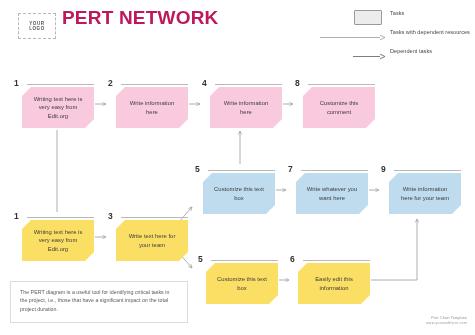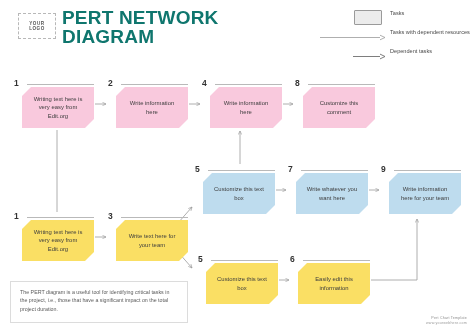--- a/index.html
+++ b/index.html
@@ -19,21 +19,21 @@
     border:1px dashed #b8b8b8;
     display:flex;flex-direction:column;align-items:center;justify-content:center;
     line-height:1.12;
   }
   #logo span{
     font-size:4.6px;letter-spacing:.55px;color:#555;font-weight:700;
     text-transform:uppercase;
   }
   #title{
     position:absolute;left:62px;top:8px;width:230px;
-    font-size:19px;line-height:19px;font-weight:700;color:#0f766e;
+    font-size:19px;line-height:19px;font-weight:700;color:#be185d;
     letter-spacing:.2px;
   }
   #title .ln{display:block;}
 
   
   #legend{position:absolute;left:346px;top:10px;width:128px;}
   .lg-row{position:relative;min-height:13px;margin-bottom:6px;}
   .lg-txt{
     position:absolute;left:44px;top:0;font-size:5.6px;line-height:7px;color:#4a4a4a;
     width:84px;
@@ -91,21 +91,20 @@
 <body>
 
 <div id="stage">
 
   <div id="logo">
     <span>YOUR</span>
     <span>LOGO</span>
   </div>
   <div id="title">
     <span class="ln">PERT NETWORK</span>
-    <span class="ln">DIAGRAM</span>
   </div>
 
   <div id="legend">
 
     <div class="lg-row">
       <span class="lg-swatch"></span>
       <span class="lg-txt">Tasks</span>
     </div>
 
     <div class="lg-row">

